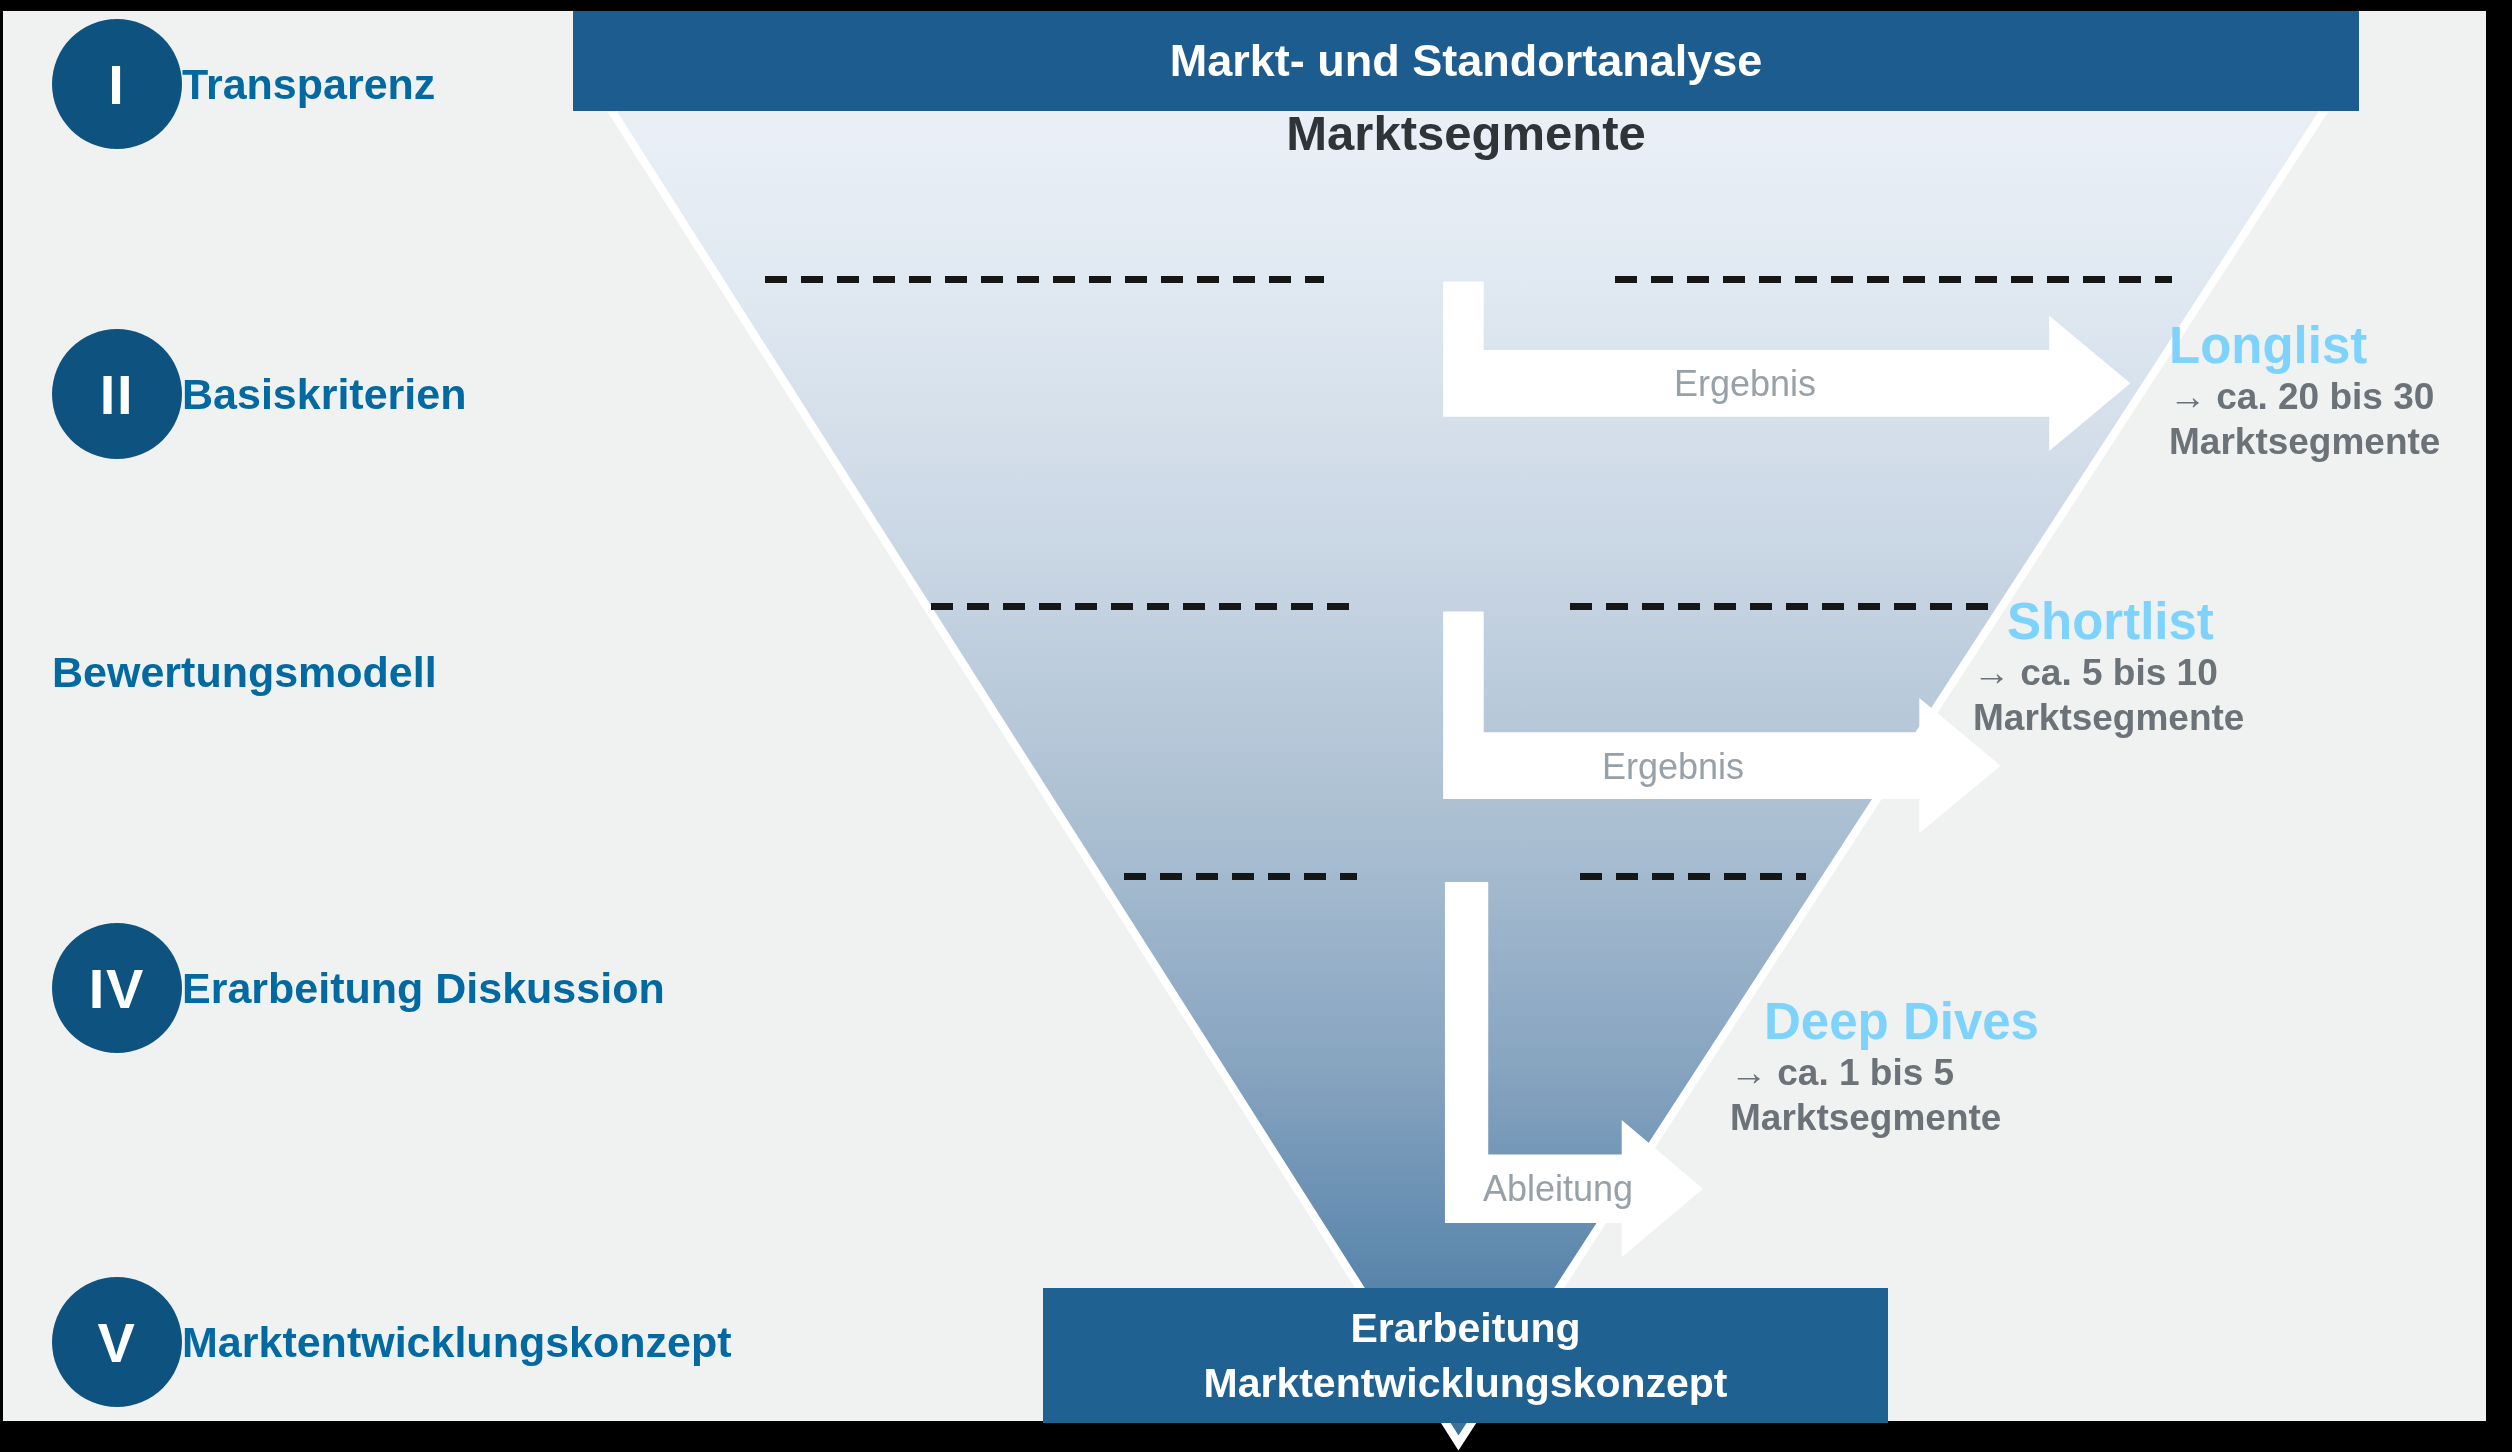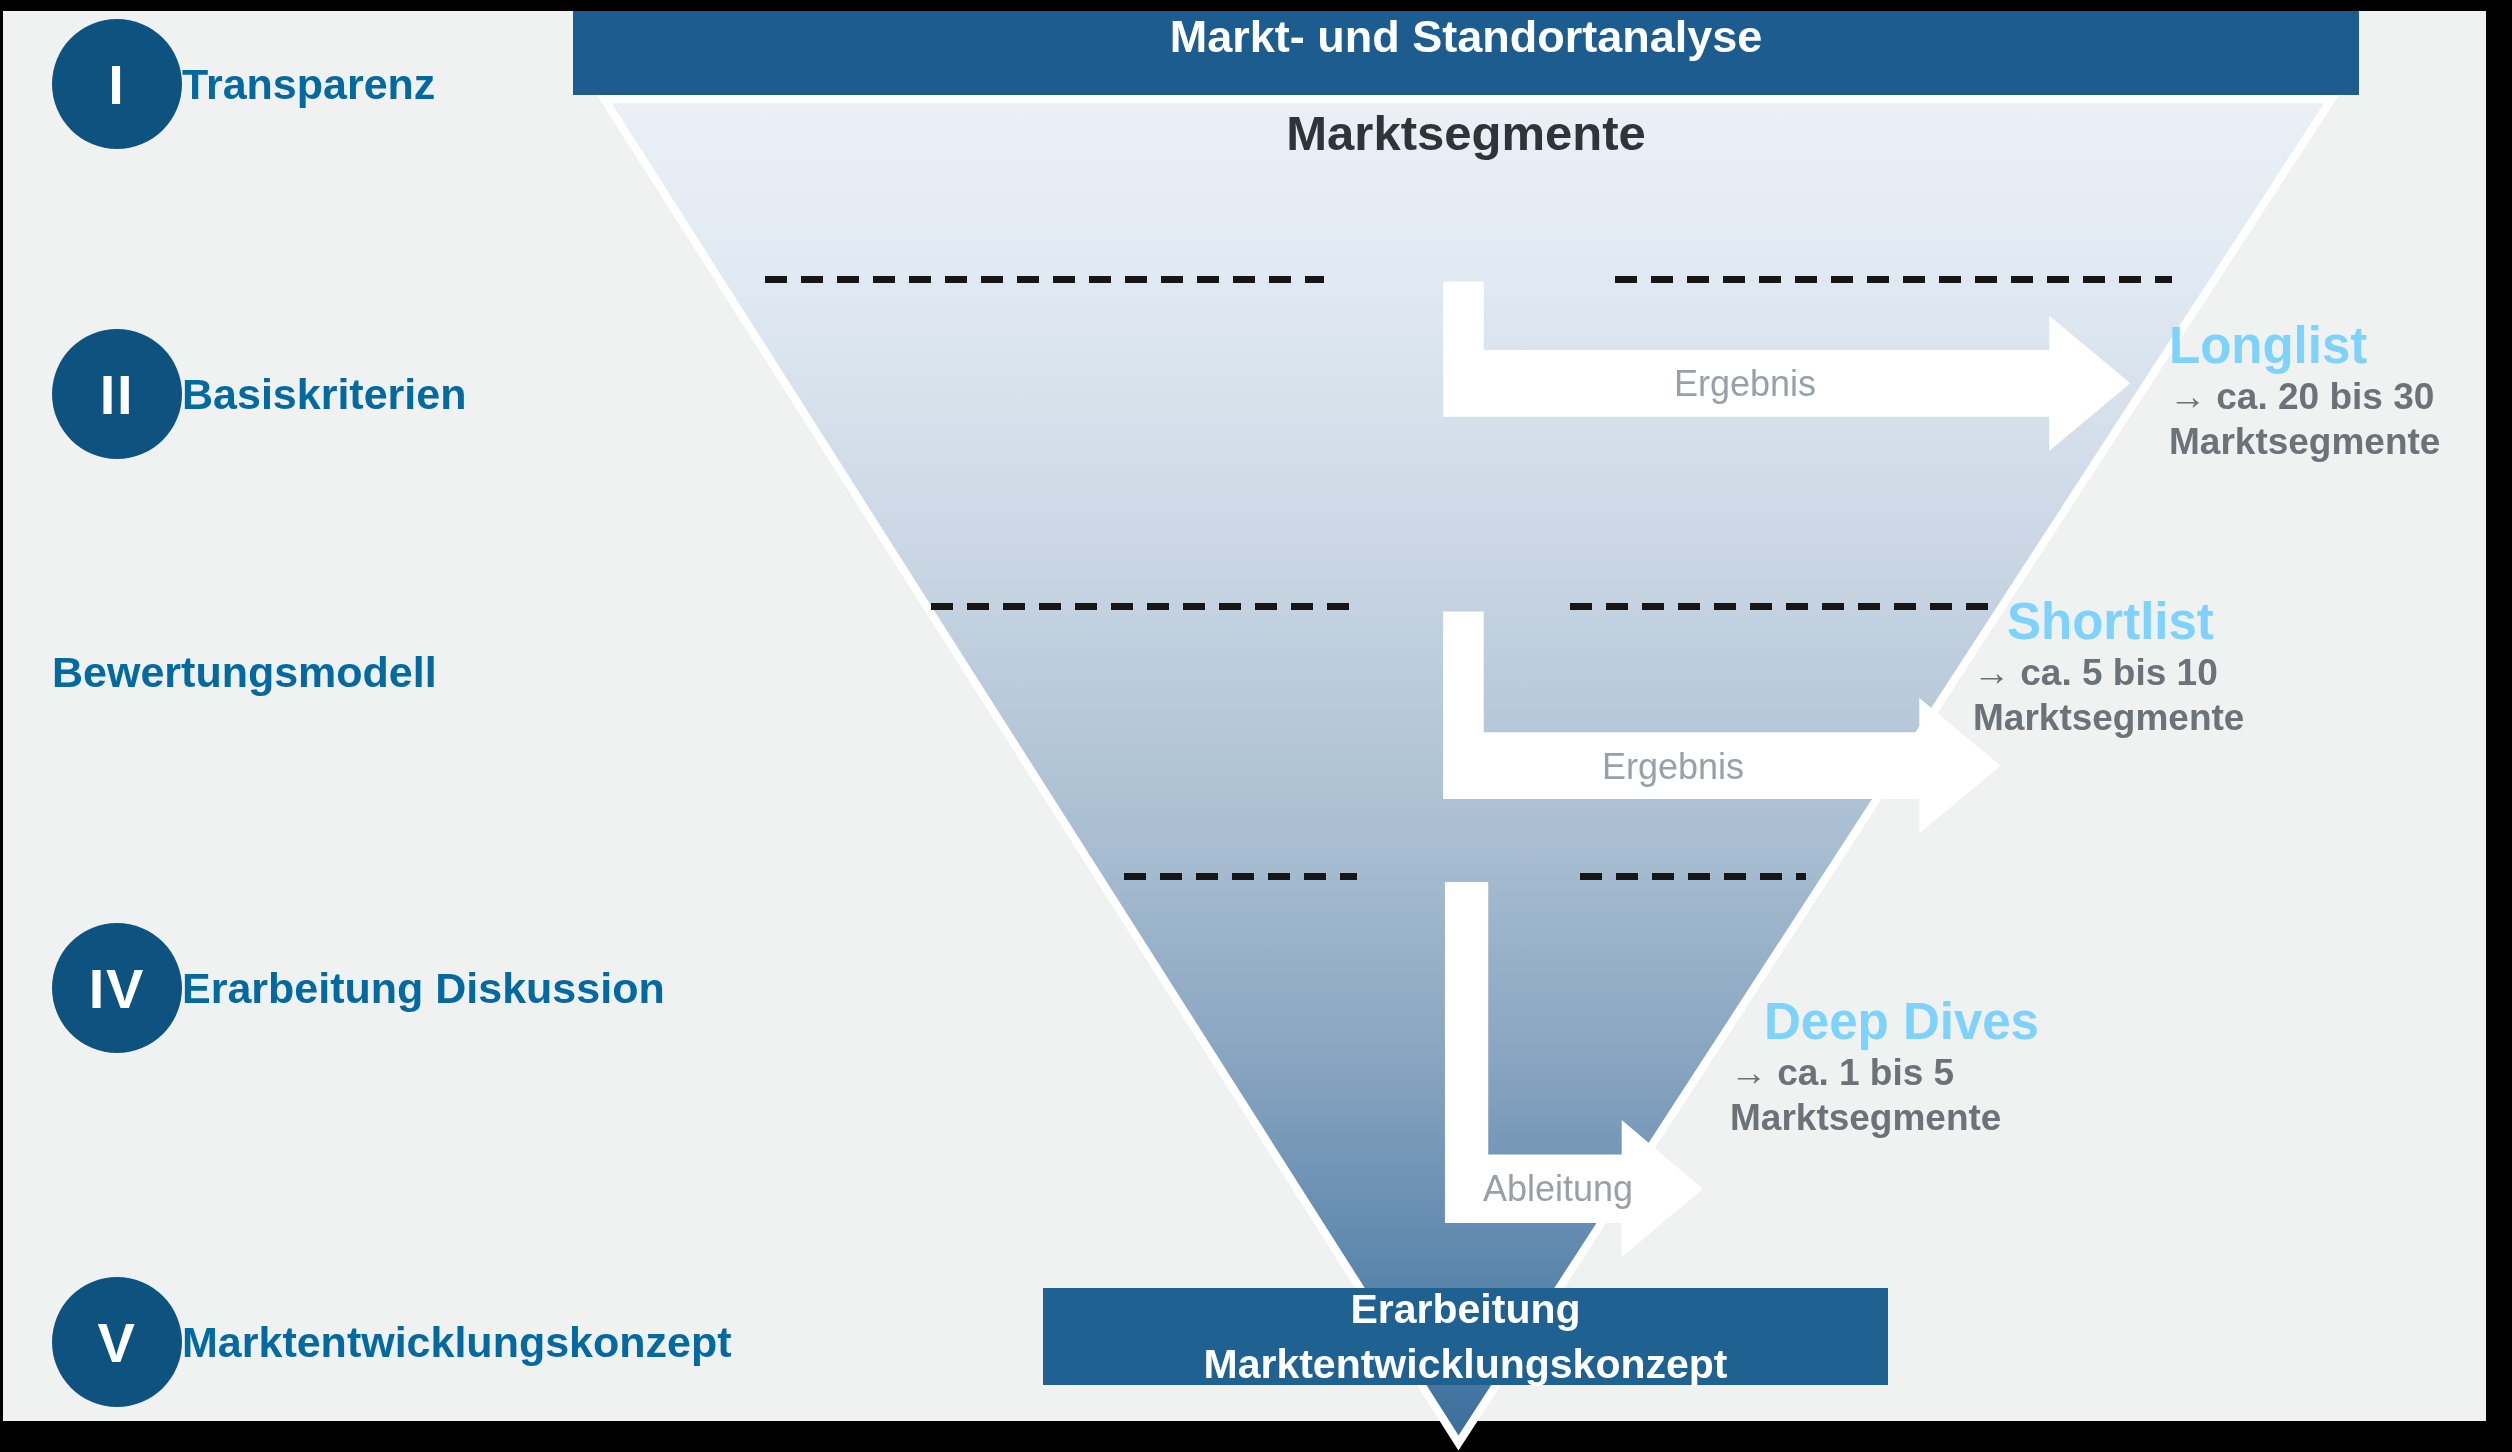--- a/index.html
+++ b/index.html
@@ -5,22 +5,22 @@
   html,body{margin:0;padding:0;background:#000;}
   #canvas{
     position:relative;width:2512px;height:1452px;background:#000;overflow:hidden;
     font-family:"Liberation Sans", sans-serif;
   }
   #inner-bg{position:absolute;left:2.7px;top:10.8px;width:2483px;height:1410px;background:#f0f1f1;}
   #funnel-svg{position:absolute;left:0;top:0;width:2512px;height:1452px;z-index:1;}
 
   
   .banner{
-    position:absolute;left:573px;top:10.8px;width:1786px;height:84px;background:#1d5c8e;
-    display:flex;align-items:flex-start;justify-content:center;z-index:3;
+    position:absolute;left:573px;top:10.8px;width:1786px;height:100px;background:#1d5c8e;
+    display:flex;align-items:center;justify-content:center;z-index:3;
   }
   .banner span{color:#fff;font-size:45px;font-weight:bold;}
 
   
   .funnel-label{
     position:absolute;left:1466px;top:105px;transform:translateX(-50%);
     font-size:49px;font-weight:bold;color:#2f3438;z-index:2;white-space:nowrap;
   }
 
   
@@ -45,21 +45,21 @@
   .phase-label{font-size:43px;font-weight:bold;color:#0369a1;white-space:nowrap;}
 
   
   .result{position:absolute;z-index:2;}
   .result-title{font-size:51px;font-weight:bold;color:#7dd3fc;line-height:56px;white-space:nowrap;}
   .result-sub{font-size:37px;font-weight:bold;color:#6b7278;line-height:45px;white-space:nowrap;}
   .indent-1 .result-title{padding-left:34px;}
 
   
   .footer-box{
-    position:absolute;left:1043px;top:1288px;width:845px;height:97px;background:#1f6191;
+    position:absolute;left:1043px;top:1288px;width:845px;height:135px;background:#1f6191;
     display:flex;flex-direction:column;align-items:center;justify-content:center;z-index:3;
   }
   .footer-box span{color:#fff;font-size:41px;font-weight:bold;line-height:55px;white-space:nowrap;}
 </style>
 </head>
 <body>
 
 <div id="canvas">
 
   <div id="inner-bg"></div>

